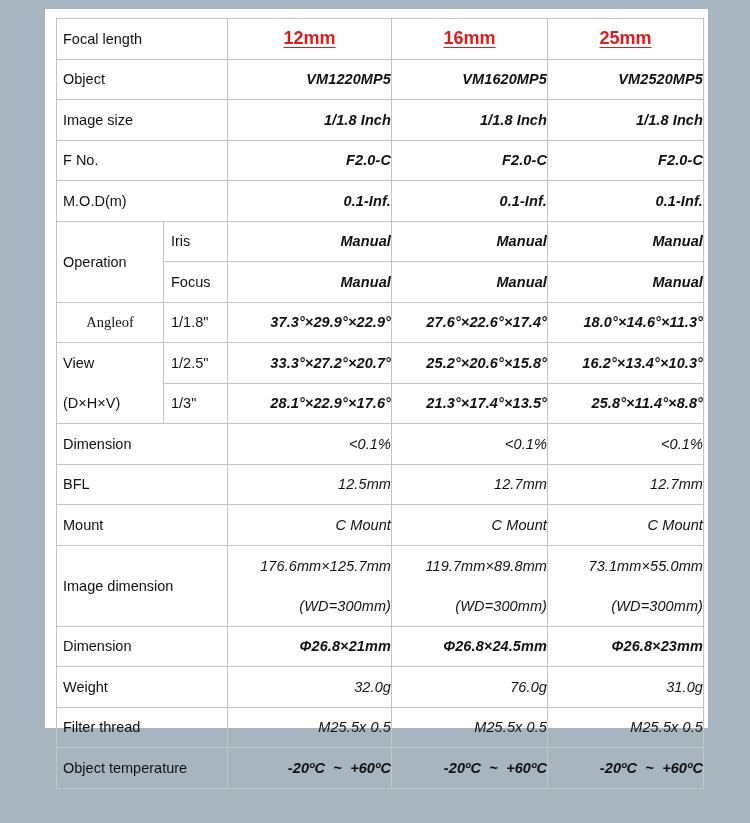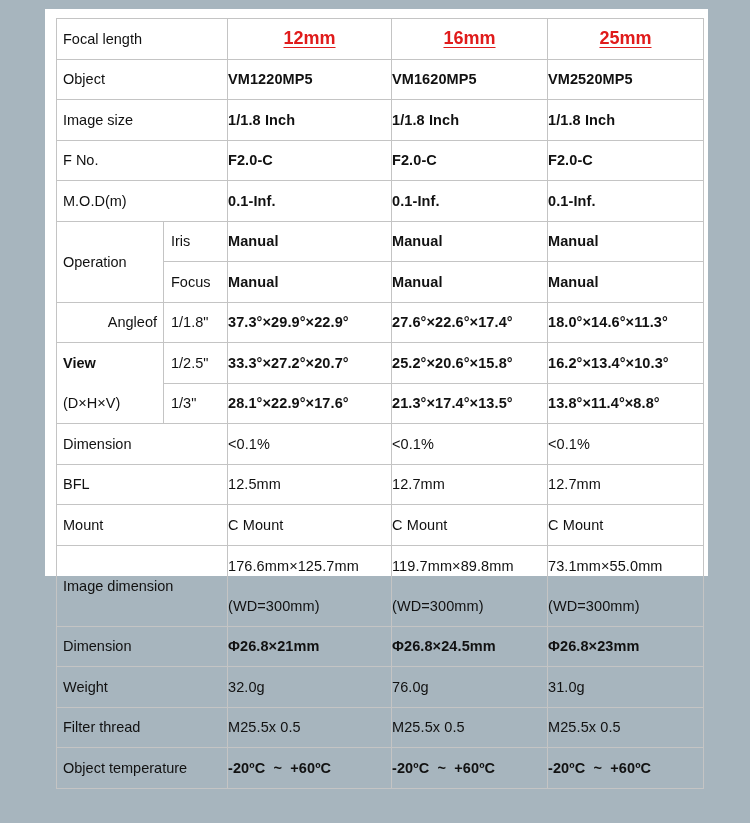--- a/index.html
+++ b/index.html
@@ -6,45 +6,45 @@
   body {
     width: 750px; height: 823px;
     background: #a7b5be;
     position: relative;
     overflow: hidden;
     font-family: "Liberation Sans", "DejaVu Sans", sans-serif;
   }
   .card {
     position: absolute;
     left: 45px; top: 9px;
-    width: 663px; height: 567px;
+    width: 663px; height: 719px;
     background: #ffffff;
   }
   table.spec {
     position: absolute;
     left: 11px; top: 9px;
     width: 647px;
     border-collapse: collapse;
     table-layout: fixed;
     font-size: 14.5px;
     color: #111;
   }
   table.spec td {
     border: 1px solid #c4c4c4;
     height: 39.5px;
     padding: 0;
     vertical-align: middle;
   }
   td.lbl { padding-left: 6px !important; text-align: left; }
-  td.val { text-align: left; font-weight: bold; letter-spacing: 0.1px; }
+  td.val { text-align: right; font-weight: bold; letter-spacing: 0.1px; font-style: italic; }
   td.thin { font-weight: normal; }
   td.head { text-align: center; font-size: 18px; font-weight: bold; color: #e01b1b; }
   td.head span { text-decoration: underline; text-decoration-color: #e01b1b; text-underline-offset: 3px; margin-top: 29px; }
   td.sub { padding-left: 7px !important; }
-  .aov-row1 { display: flex; justify-content: flex-end; padding-right: 6px; }
+  .aov-row1 { display: flex; justify-content: center; padding-right: 6px; font-family: Liberation Serif, serif; }
   td.dark-left { border-left: 1px solid #555 !important; }
   td.tall { height: 80px; }
   .two-line div { line-height: 40px; }
 </style>
 </head>
 <body>
 
 <div class="card">
 <table class="spec">
   <colgroup>
@@ -104,32 +104,32 @@
               <span>Angle</span>
               <span>of</span>
             </div>
     </td>
     <td class="lbl sub">1/1.8"</td>
     <td class="val">37.3°×29.9°×22.9°</td>
     <td class="val">27.6°×22.6°×17.4°</td>
     <td class="val">18.0°×14.6°×11.3°</td>
   </tr>
   <tr>
-    <td class="lbl" style="border-top-color:transparent;border-bottom-color:transparent;font-weight:bold;">View</td>
+    <td class="lbl" style="border-top-color:transparent;border-bottom-color:transparent;">View</td>
     <td class="lbl sub">1/2.5"</td>
     <td class="val">33.3°×27.2°×20.7°</td>
     <td class="val">25.2°×20.6°×15.8°</td>
     <td class="val">16.2°×13.4°×10.3°</td>
   </tr>
   <tr>
     <td class="lbl">(D×H×V)</td>
     <td class="lbl sub">1/3"</td>
     <td class="val dark-left">28.1°×22.9°×17.6°</td>
     <td class="val dark-left">21.3°×17.4°×13.5°</td>
-    <td class="val">13.8°×11.4°×8.8°</td>
+    <td class="val">25.8°×11.4°×8.8°</td>
   </tr>
   <tr>
     <td class="lbl" colspan="2">Dimension</td>
     <td class="val thin dark-left">&lt;0.1%</td>
     <td class="val thin dark-left">&lt;0.1%</td>
     <td class="val thin">&lt;0.1%</td>
   </tr>
   <tr>
     <td class="lbl" colspan="2">BFL</td>
     <td class="val thin dark-left">12.5mm</td>

